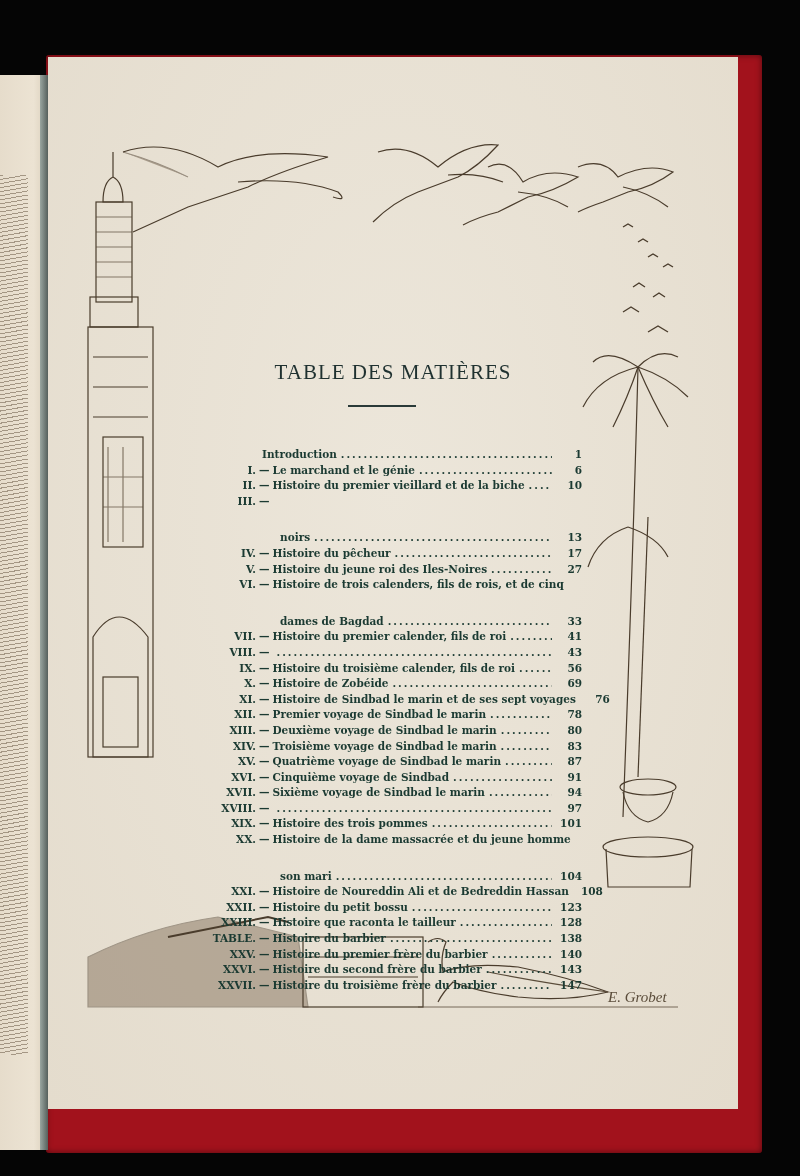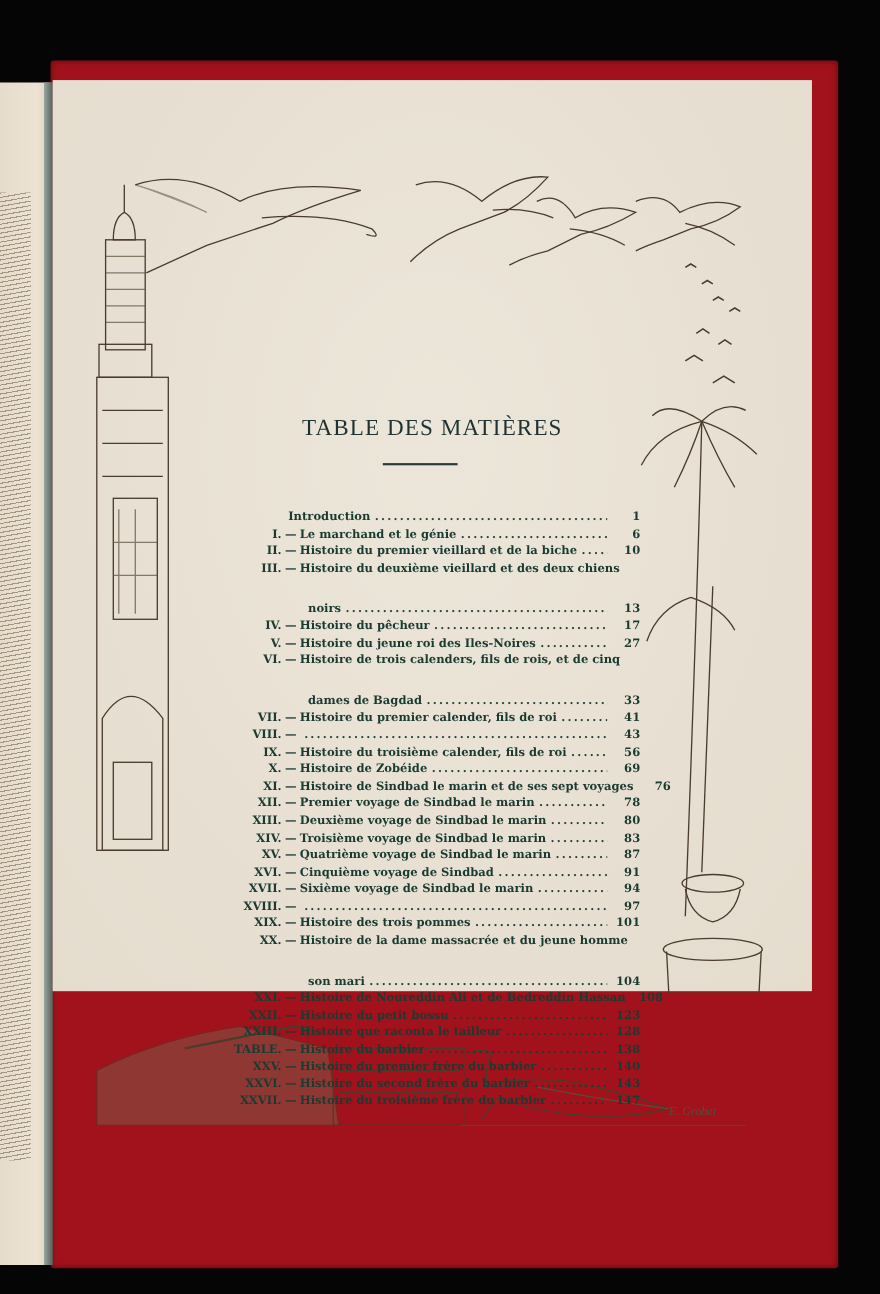--- a/index.html
+++ b/index.html
@@ -3,36 +3,36 @@
   <meta charset="utf-8">
   <style>
     html, body { margin:0; padding:0; }
     body { width:800px; height:1176px; background:#050505; position:relative; overflow:hidden; font-family:"Liberation Serif", serif; }
     .left-page { position:absolute; left:0; top:75px; width:48px; height:1075px; background:linear-gradient(90deg,#e6dccb 0%,#ece3d3 70%,#d8cdb9 100%); border-radius:0 0 0 0; }
     .left-page .art { position:absolute; left:0; top:100px; width:28px; height:880px; opacity:.55;
       background:repeating-linear-gradient(170deg,#6b5a46 0 1px,transparent 1px 4px); }
     .gutter { position:absolute; left:40px; top:75px; width:8px; height:1075px; background:linear-gradient(90deg,#9aa6a0,#56605c); }
     .cover { position:absolute; left:46px; top:55px; width:716px; height:1098px; background:#a2121c; border-radius:3px;
       box-shadow: inset 0 0 6px rgba(0,0,0,.5); }
-    .page { position:absolute; left:48px; top:73px; width:690px; height:828px; background:#e8e1d4;
+    .page { position:absolute; left:48px; top:57px; width:690px; height:1052px; background:#e8e1d4;
       background-image: radial-gradient(ellipse at 50% 40%, #ece6da 0%, #e4dccd 100%); }
     .illustration { position:absolute; inset:0; pointer-events:none; }
     .title { position:absolute; left:0; width:690px; top:303px; text-align:center; font-size:21px; letter-spacing:1px; color:#1f3130; }
     .title-rule { position:absolute; left:300px; top:348px; width:68px; height:2px; background:#2a3a38; }
     .toc { position:absolute; left:148px; top:390px; width:386px; font-family:"DejaVu Serif", serif; font-size:10.5px; color:#1b3a32; font-weight:bold; }
     .row { display:flex; align-items:center; height:15.6px; line-height:15.6px; white-space:nowrap; }
     .num { width:60px; text-align:right; padding-right:3px; flex:none; }
     .dash { flex:none; padding-right:3px; }
     .text { flex:none; }
     .dots { flex:1; overflow:hidden; letter-spacing:2px; margin:0 4px; }
     .dots::before { content:"......................................................................................................"; }
     .page-no { width:26px; text-align:right; flex:none; }
     .cont { padding-left:84px;margin-top:21px; }
     .nodots .dots { visibility:hidden; }
-    .signature { position:absolute; left:560px; top:932px; font-size:11px; font-style:italic; color:#5a4c3a; font-family:"Liberation Serif", serif; }
+    .signature { position:absolute; left:560px; top:932px; font-size:15px; font-style:italic; color:#5a4c3a; font-family:"Liberation Serif", serif; }
   </style>
 </head>
 <body>
 
 <div class="left-page">
     <div class="art"></div>
   </div>
 <div class="cover"></div>
 <div class="gutter"></div>
 
@@ -134,21 +134,20 @@
       <div class="row">
     <span class="num">II.</span>
     <span class="dash">—</span>
     <span class="text">Histoire du premier vieillard et de la biche</span>
     <span class="dots"></span>
     <span class="page-no">10</span>
   </div>
       <div class="row nodots">
     <span class="num">III.</span>
     <span class="dash">—</span>
-    <span class="text">Histoire du deuxième vieillard et des deux chiens</span>
     <span class="dots"></span>
     <span class="page-no"></span>
   </div>
       <div class="row cont">
 
     <span class="text">noirs</span>
     <span class="dots"></span>
     <span class="page-no">13</span>
   </div>
       <div class="row">

